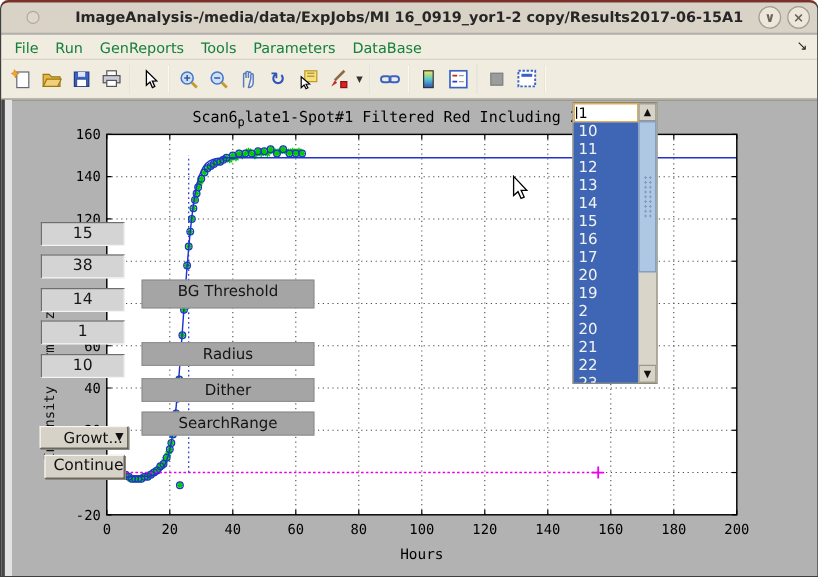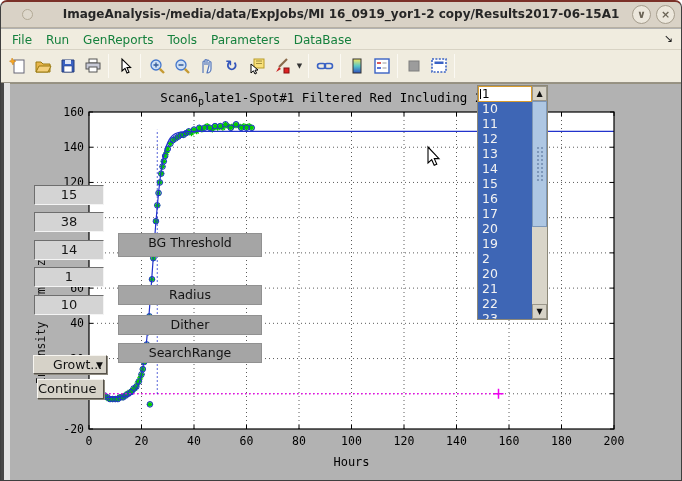--- a/index.html
+++ b/index.html
@@ -49,21 +49,21 @@
     font-size:12.5px; text-align:center; line-height:18px;margin-top:48px; }
   .pbtn.two{ height:24px; overflow:hidden; line-height:12.5px; padding-top:3px; }
   .pbtn.two .l2{ color:#2b2b2b; }
   .raised{ background:#d6d2c8; border-top:1px solid #f7f5f0; border-left:1px solid #f7f5f0;
     border-bottom:1px solid #55514a; border-right:1px solid #55514a;
     box-shadow:1px 1px 0 #8d897e; color:#111; }
   .growth-dd{ position:absolute; left:32px; top:353px; width:74px; height:19px; z-index:2;
     font-size:12.5px; line-height:17px; padding-left:19px; }
   .growth-dd .dd-caret{ position:absolute; right:3px; top:1px; font-size:9px; color:#111; }
   .continue-btn{ position:absolute; left:36px; top:377px; width:67px; height:20px; z-index:2;
-    font-size:13px; text-align:left; line-height:18px; }
+    font-size:13px; text-align:right; line-height:18px; }
   
   .spot-popup{ position:absolute; left:476px; top:83px; width:71px; height:235px; z-index:3;
     background:#d9d5c9; border:1px solid #8c8878; }
   .spot-editor{ position:absolute; left:0; top:0; width:54px; height:16px;
     background:#ffffff; border:1px solid #d89c2e; font-size:12px; line-height:14px;
     color:#000; padding-left:3px; }
   .spot-editor::before{ content:''; position:absolute; left:1px; top:2px; bottom:2px;
     border-left:1px solid #000; }
   .spot-list{ position:absolute; left:0; top:16px; width:54px; height:217px; overflow:hidden;
     background:#3e66b5; }

